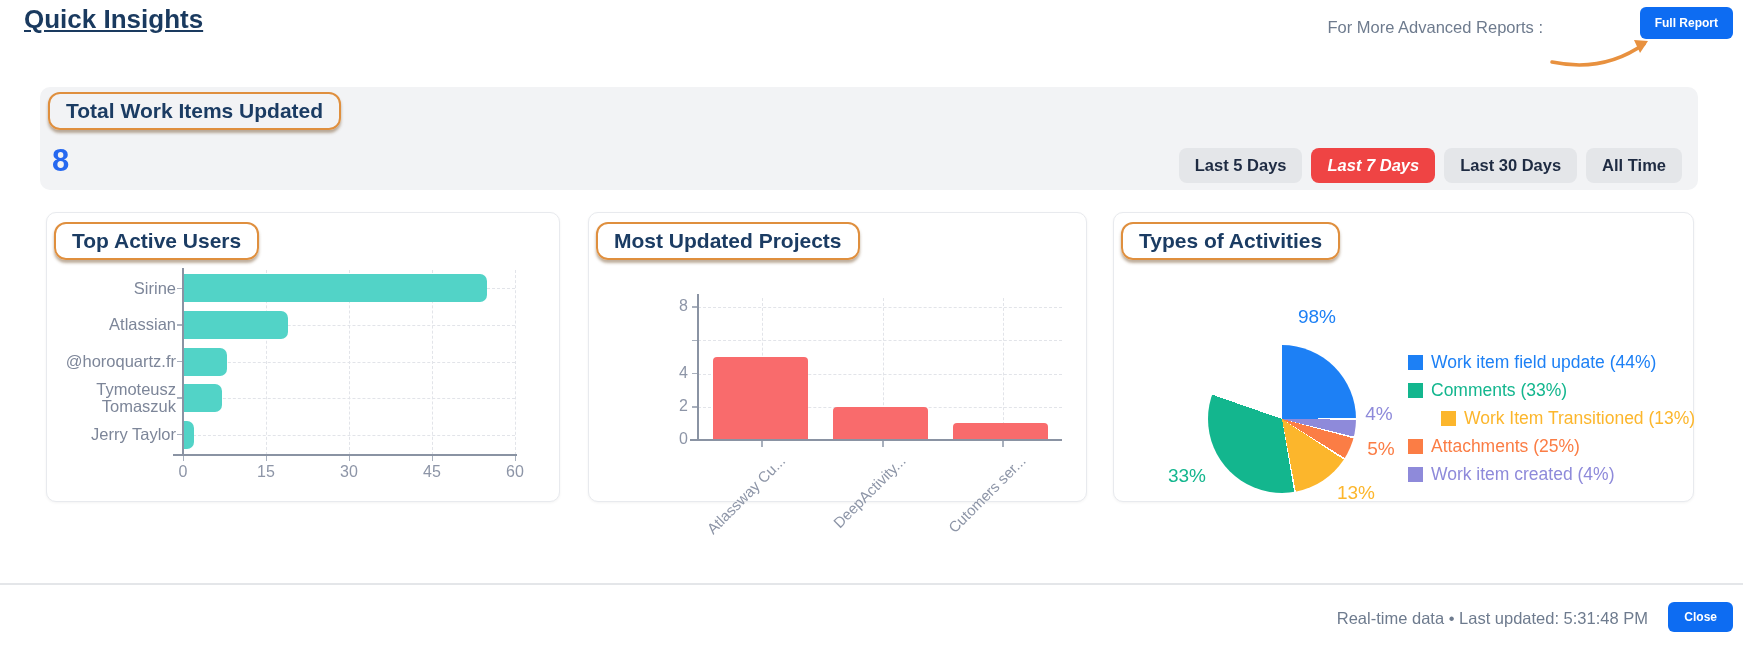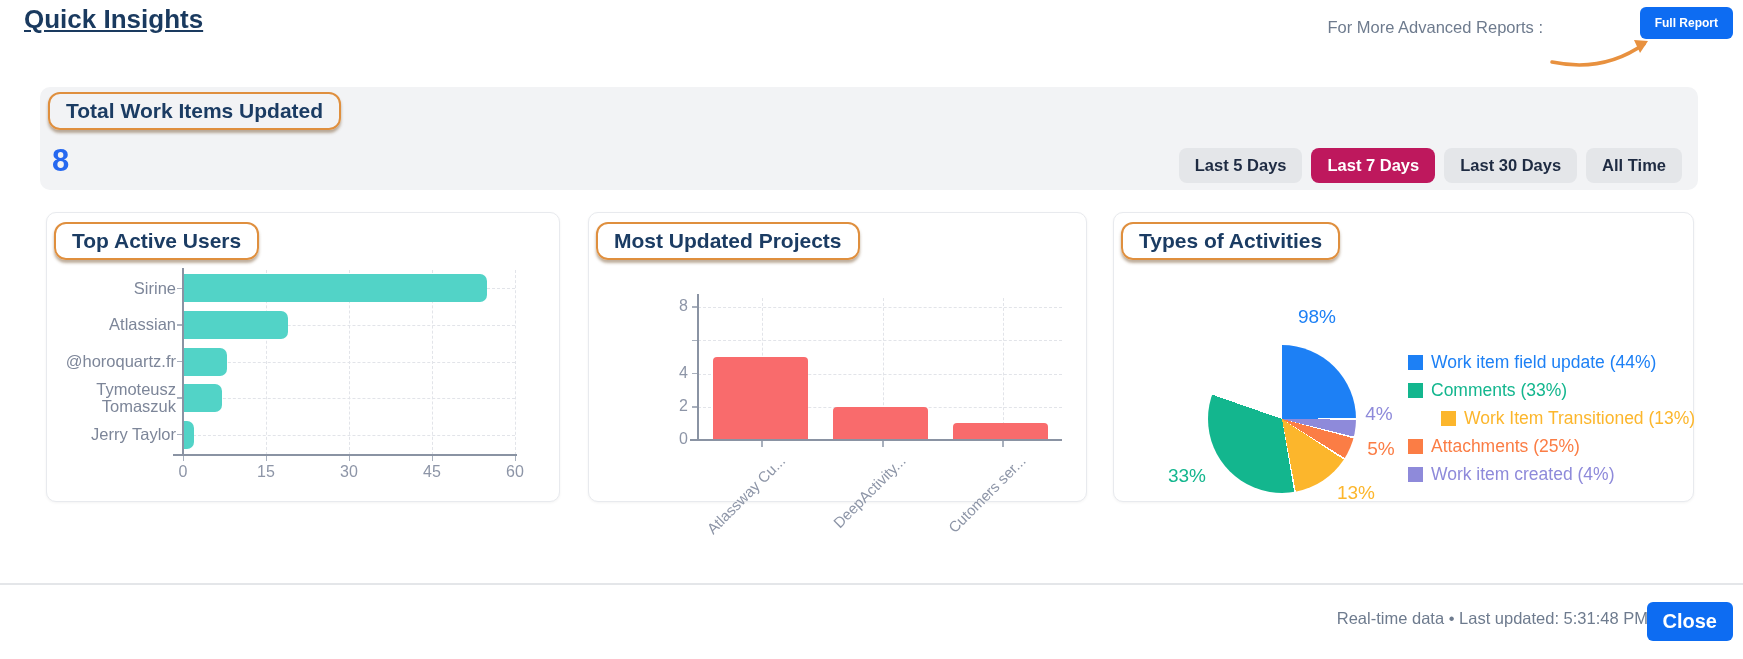--- a/index.html
+++ b/index.html
@@ -17,21 +17,21 @@
   .summary-card { left:40px; top:87px; width:1658px; height:103px;
                   background:#f2f3f5; border-radius:10px; }
   .oval-title { display:inline-block; padding:5px 16px; border:2.5px solid #df8f3e;
                 border-radius:12px; font-size:21px; font-weight:bold; color:#1b3c63;
                 box-shadow:0 3px 3px rgba(110,75,35,.45); background:transparent; white-space:nowrap; }
   .summary-value { font-size:31px; font-weight:bold; color:#2668f0; }
 
   .filter-row { display:flex; gap:9px; }
   .filter-btn { background:#e4e6e9; color:#1e2b42; border:none; border-radius:8px;
                 padding:8px 16px; font-family:inherit; font-size:16.5px; font-weight:600; cursor:pointer; }
-  .filter-btn.active { background:#be185d; color:#fff; }
+  .filter-btn.active { background:#ef4444; color:#fff;font-style:italic; }
 
   .chart-card { top:212px; height:290px; background:#fff; border:1px solid #e8eaee;
                 border-radius:10px; box-shadow:0 1px 3px rgba(0,0,0,.05); }
 
   .axis-line { background:#8a93a3; }
   .gridline-v { border-left:1px dashed #e2e4e9; width:0; }
   .gridline-h { border-top:1px dashed #e2e4e9; height:0; }
   .tick { background:#a8b0bd; }
   .tick-label { color:#8d95a7; font-size:16px; text-align:center; }
   .cat-label { color:#7d8699; font-size:16.5px; text-align:right; line-height:1.05; }
@@ -43,21 +43,21 @@
                transform:rotate(-45deg); transform-origin:100% 0%; }
 
   .pie { border-radius:50%; }
   .pct-label { font-size:19px; width:60px; text-align:center; }
   .legend-item { display:flex; align-items:center; gap:8px; cursor:pointer; }
   .legend-swatch { width:15px; height:15px; flex:0 0 15px; }
   .legend-text { font-size:17.5px; white-space:nowrap; }
 
   .footer-divider { left:0; top:583px; width:1743px; height:2px; background:#e4e6e9; }
   .footer-status { font-size:16.5px; color:#6e7b8e; }
-  .close-btn { padding:8px 16px; font-size:20px; }
+  .close-btn { padding:8px 16px; font-size:12px; }
 </style>
 </head>
 <body>
 
 <div id="app">
 
   <div class="abs page-title" style="left:24px; top:4px;text-decoration:underline;">Quick Insights</div>
   <div class="abs adv-note" style="top:18px; right:200px;">For More Advanced Reports :</div>
   <button class="abs btn-blue full-report" style="top:7px; right:10px;">Full Report</button>
   <svg class="abs" style="left:1548px; top:36px;" width="110" height="34" viewBox="0 0 110 34">

